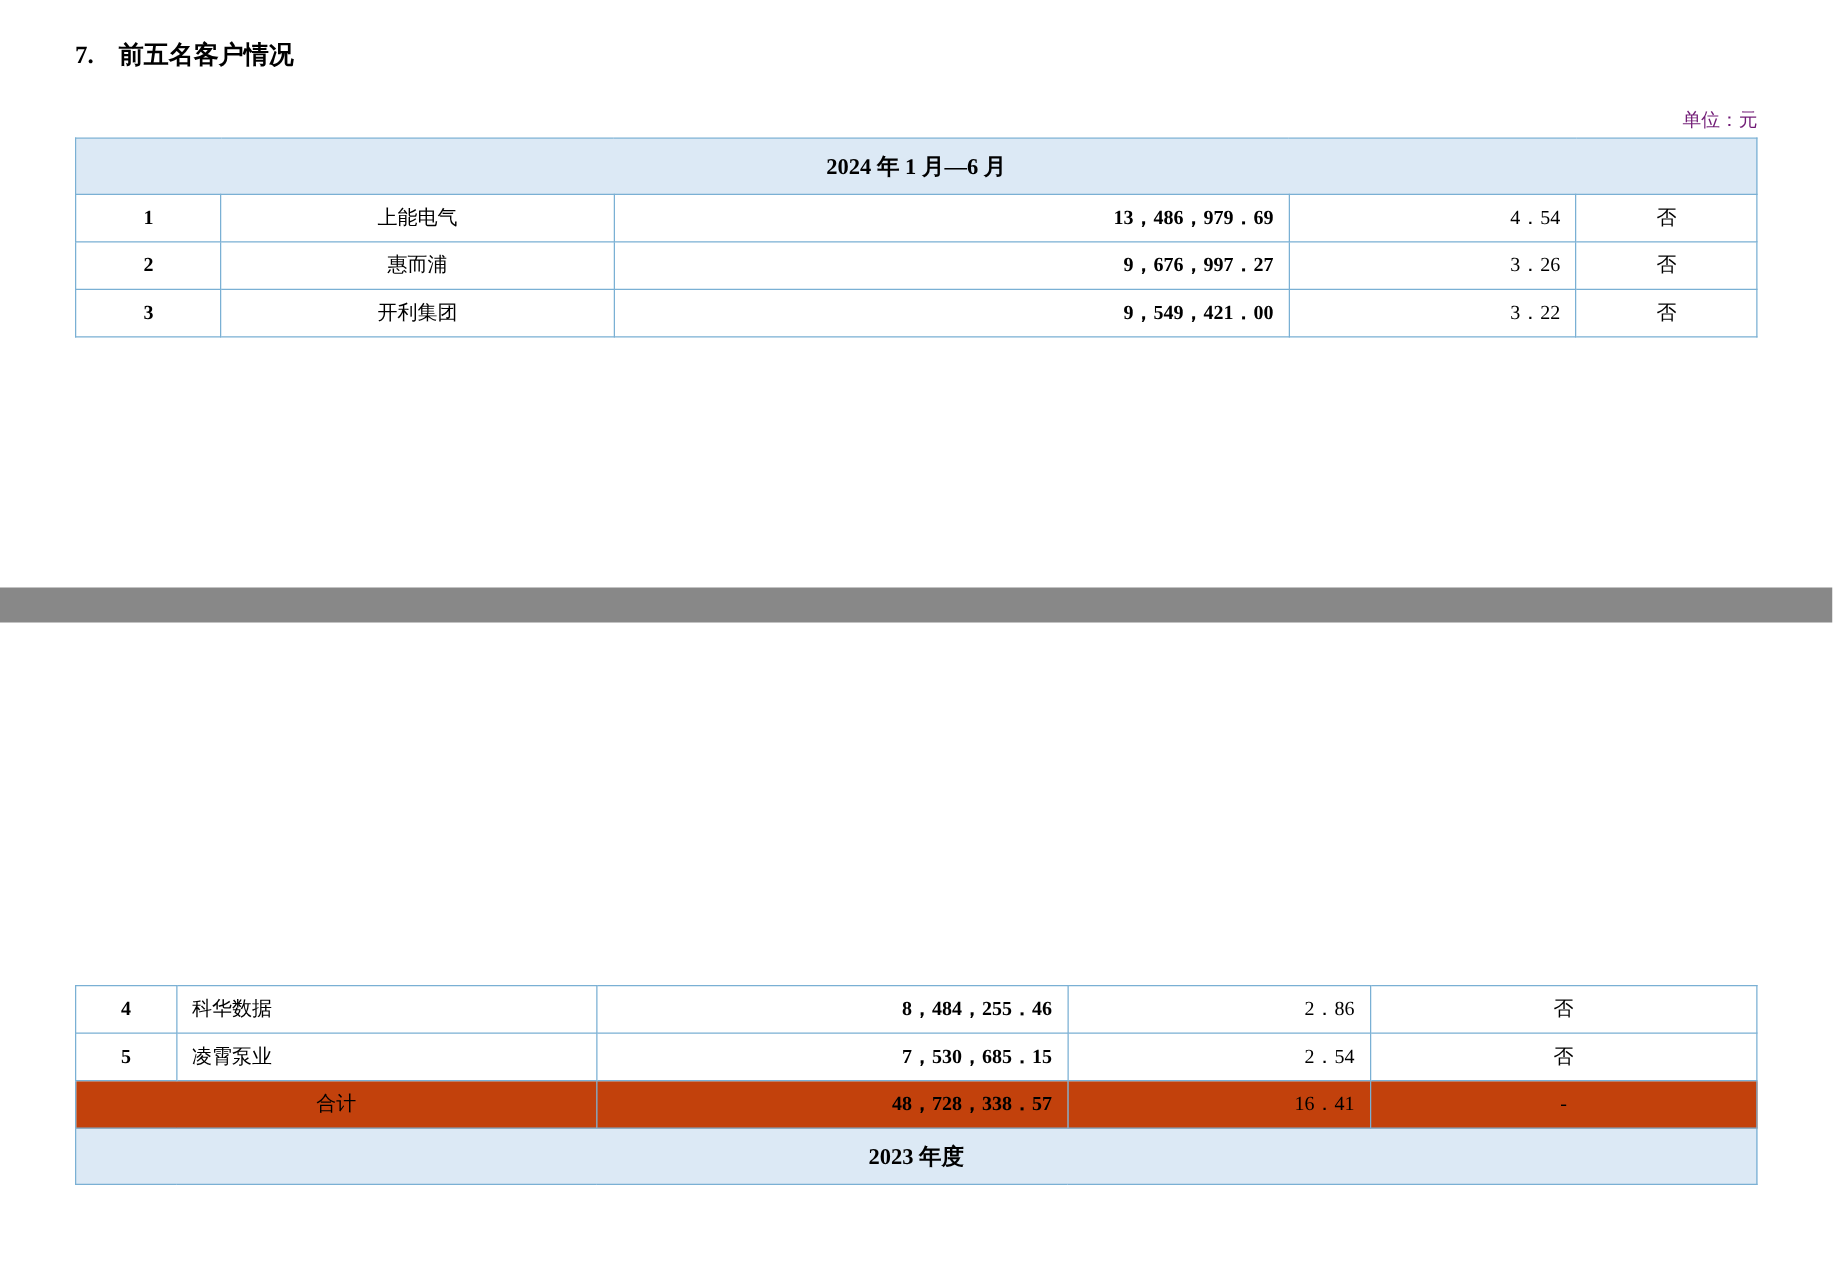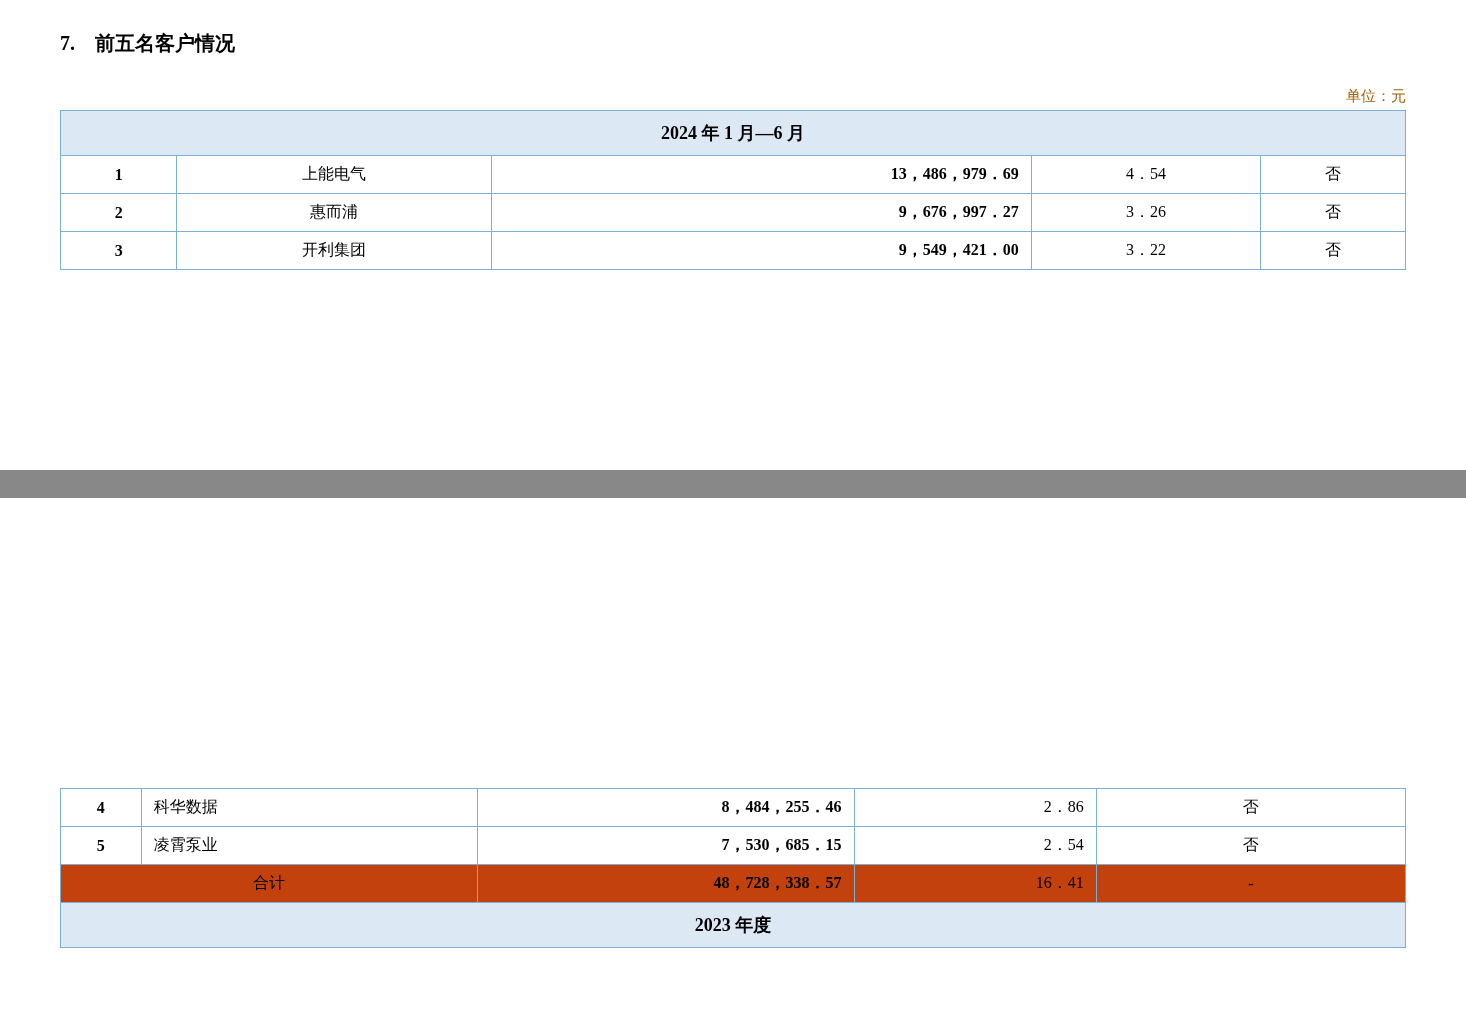--- a/index.html
+++ b/index.html
@@ -29,21 +29,21 @@
       gap: 20px;
     }
     .section-number {
       font-size: 20px;
       font-weight: bold;
     }
     .unit-line {
       text-align: right;
       font-size: 15px;
       margin-bottom: 4px;
-      color: #a16207;
+      color: #701a75;
     }
     .main-table {
       width: 100%;
       border-collapse: collapse;
       border: 1.5px solid #7ab0d4;
     }
     .main-table th,
     .main-table td {
       border: 1px solid #7ab0d4;
       padding: 8px 12px;
@@ -65,21 +65,21 @@
       background-color: #ffffff;
     }
     .data-row td.num-col {
       font-weight: bold;
     }
     .data-row td.amount-col {
       font-weight: bold;
       text-align: right;
     }
     .data-row td.pct-col {
-      text-align: center;
+      text-align: right;
     }
     .data-row td.relation-col {
       text-align: center;
     }
     .data-row td.customer-col {
       text-align: center;
     }
     .page-indicator {
       text-align: center;
       margin-top: 10px;

